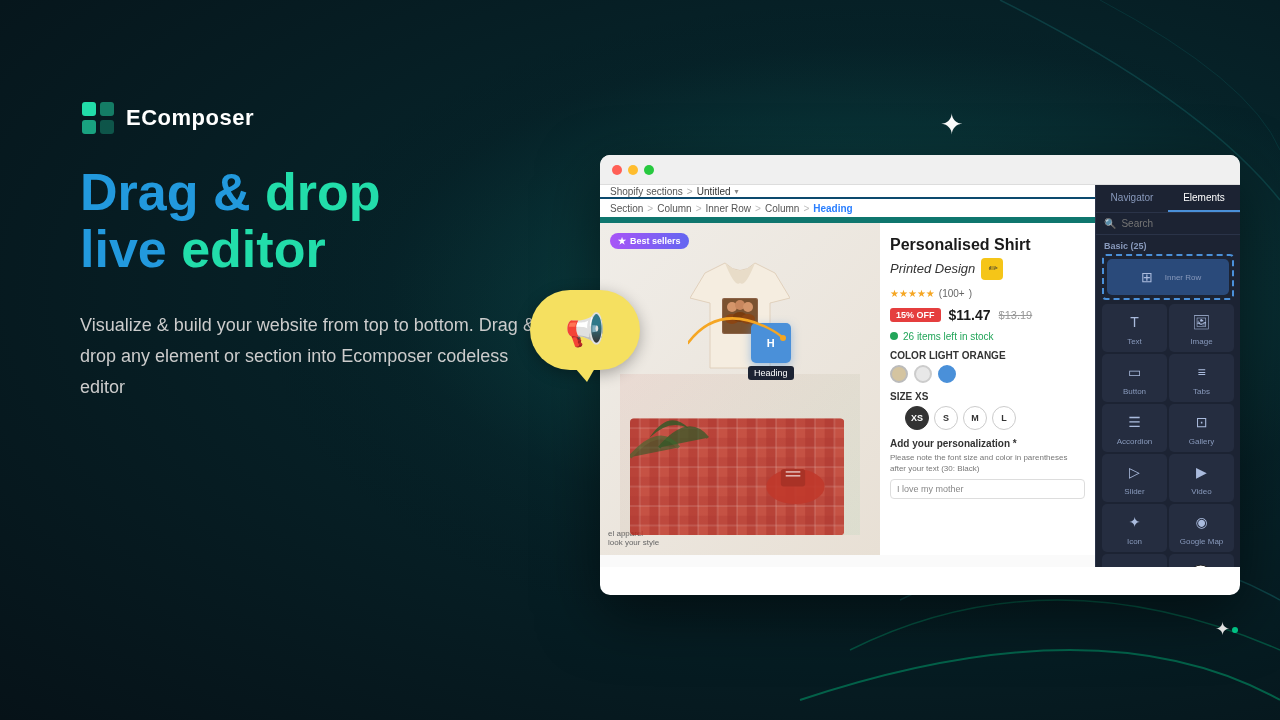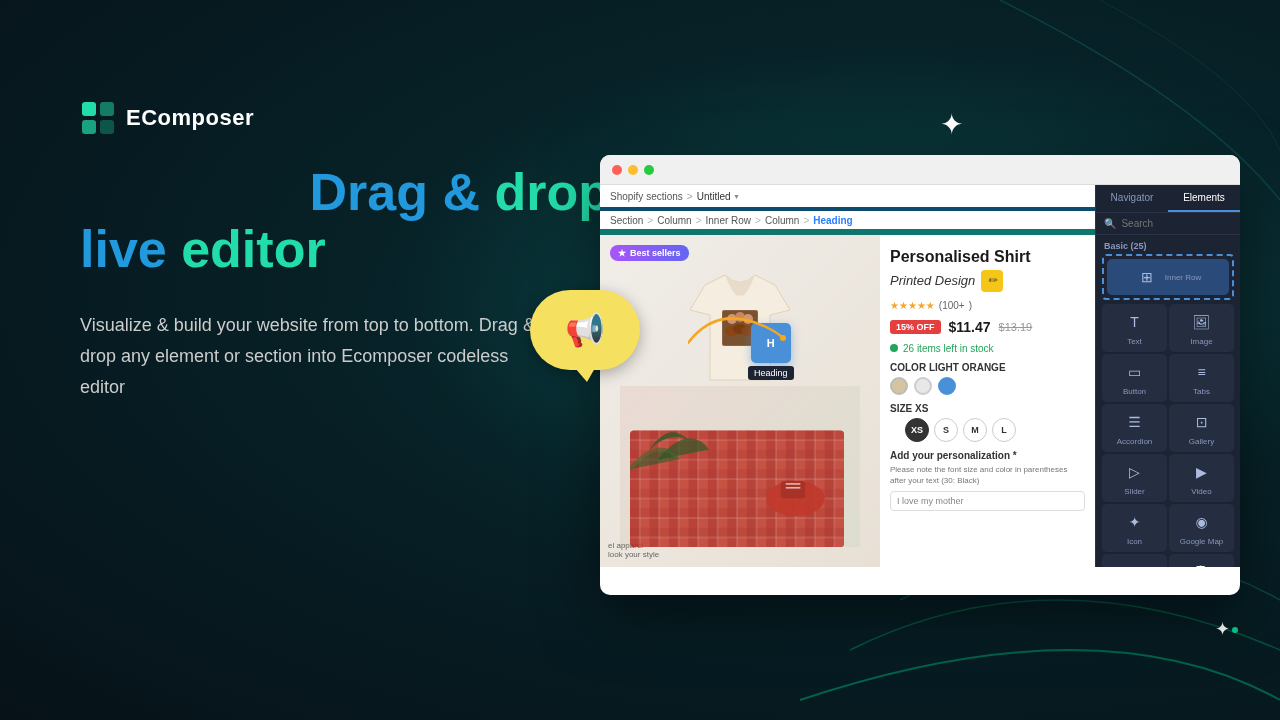--- a/index.html
+++ b/index.html
@@ -57,21 +57,20 @@
     }
 
     .headline {
       margin-bottom: 32px;
     }
     .headline-line1 {
       font-size: 52px;
       font-weight: 800;
       line-height: 1.1;
       color: #2299dd;
-      text-align: right;
     }
     .headline-line1 span { color: #22ddaa; }
     .headline-line2 {
       font-size: 52px;
       font-weight: 800;
       line-height: 1.1;
       color: #22ddaa;
     }
     .headline-line2 span { color: #2299dd; }
 
@@ -157,22 +156,22 @@
     .editor-main {
       flex: 1;
       background: #fafafa;
       overflow: hidden;
       position: relative;
     }
 
     
     .shopify-bar {
       background: #fff;
-      border-bottom: 4px solid #0c4a6e;
-      height: 26px;
+      border-bottom: 2px solid #0c4a6e;
+      height: 14px;
       display: flex;
       align-items: center;
       padding: 0 10px;
       font-size: 10px;
       color: #333;
       gap: 4px;
     }
     .shopify-link { color: #555; }
     .shopify-sep { color: #aaa; }
     .shopify-page { color: #333; }

